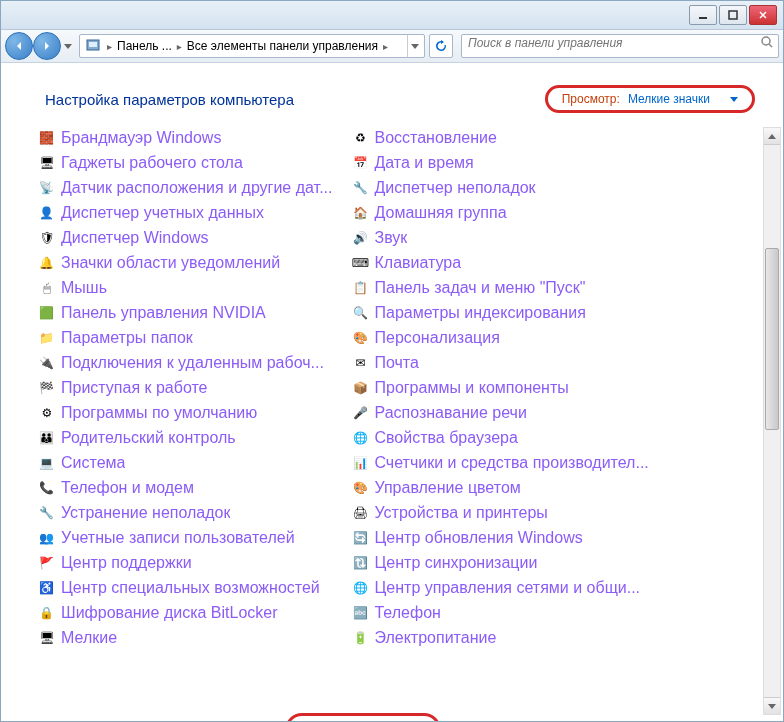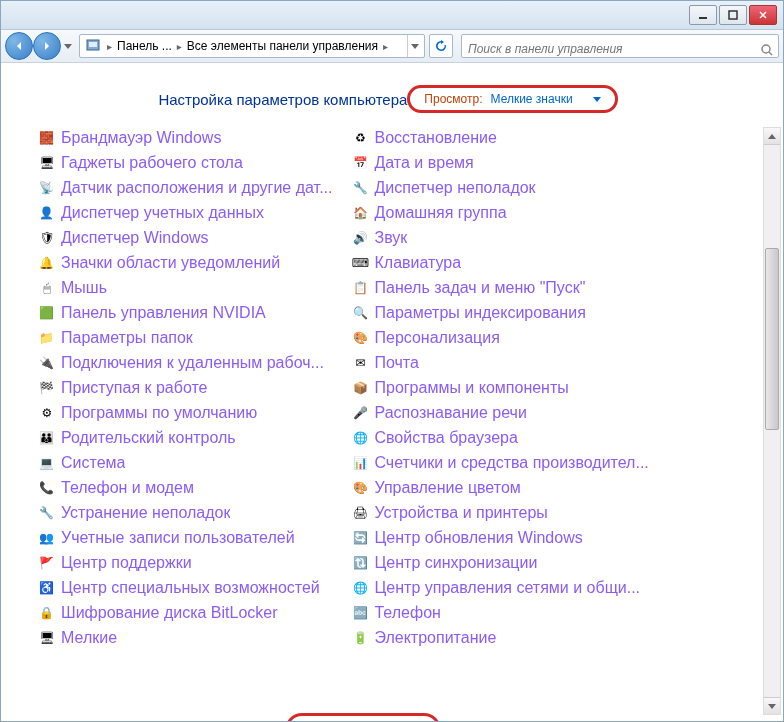--- a/index.html
+++ b/index.html
@@ -13,25 +13,25 @@
 .nav-arrows{display:flex;align-items:center;gap:0}
 .nav-arrow{width:26px;height:26px;border-radius:50%;background:radial-gradient(circle at 30% 30%,#7fb8e8,#3a7fc8);border:1px solid #2a6fb8;display:flex;align-items:center;justify-content:center;cursor:pointer}
 .nav-arrow svg{fill:#fff;width:12px;height:12px}
 .nav-dd{width:14px;height:20px;display:flex;align-items:center;justify-content:center;cursor:pointer}
 .breadcrumb{flex:0 0 auto;height:22px;border:1px solid #a6b8ca;background:#fff;display:flex;align-items:center;padding:0 2px;border-radius:2px;min-width:340px}
 .bc-icon{width:16px;height:16px;margin:0 3px;display:flex;align-items:center;justify-content:center}
 .bc-sep{color:#666;padding:0 3px;font-size:10px}
 .bc-item{padding:0 2px;white-space:nowrap;cursor:pointer}
 .bc-dd{width:14px;display:flex;align-items:center;justify-content:center;cursor:pointer;border-left:1px solid #ccc;height:100%}
 .refresh-btn{width:22px;height:22px;border:1px solid #a6b8ca;background:#fff;border-radius:2px;display:flex;align-items:center;justify-content:center;cursor:pointer}
-.search-box{flex:1;height:22px;border:1px solid #a6b8ca;background:#fff;display:flex;align-items:flex-end;padding:0 4px;border-radius:2px;margin-left:4px}
+.search-box{flex:1;height:22px;border:1px solid #a6b8ca;background:#fff;display:flex;align-items:flex-start;padding:0 4px;border-radius:2px;margin-left:4px}
 .search-box input{flex:1;border:none;outline:none;font-size:12px;font-style:italic;color:#888;background:transparent}
 .search-icon{width:14px;height:14px}
 .content{position:relative;height:calc(100% - 60px);overflow:hidden}
-.header-row{padding:22px 28px 12px 20px;display:flex;align-items:center;justify-content:center}
+.header-row{padding:22px 28px 12px 44px;display:flex;align-items:center;justify-content:space-between}
 .page-title{color:#003399;font-size:15px}
 .view-selector{display:flex;align-items:center;gap:8px;border:3px solid #d62828;border-radius:22px;padding:4px 14px}
 .view-label{color:#c2410c}
 .view-value{color:#0066cc;cursor:pointer;display:flex;align-items:center;gap:20px}
 .view-value .tri{width:0;height:0;border-left:4px solid transparent;border-right:4px solid transparent;border-top:5px solid #0066cc}
 .items-area{padding:0 18px 10px 38px;display:flex;gap:20px}
 .col{flex:0 0 240px;display:flex;flex-direction:column}
 .cp-item{display:flex;align-items:center;gap:6px;height:25px;cursor:pointer;white-space:nowrap;overflow:hidden;text-overflow:ellipsis}
 .cp-icon{width:16px;height:16px;flex-shrink:0;display:flex;align-items:center;justify-content:center;font-size:12px}
 .cp-label{color:#8b5cf6;font-size:16px;overflow:hidden;text-overflow:ellipsis}

